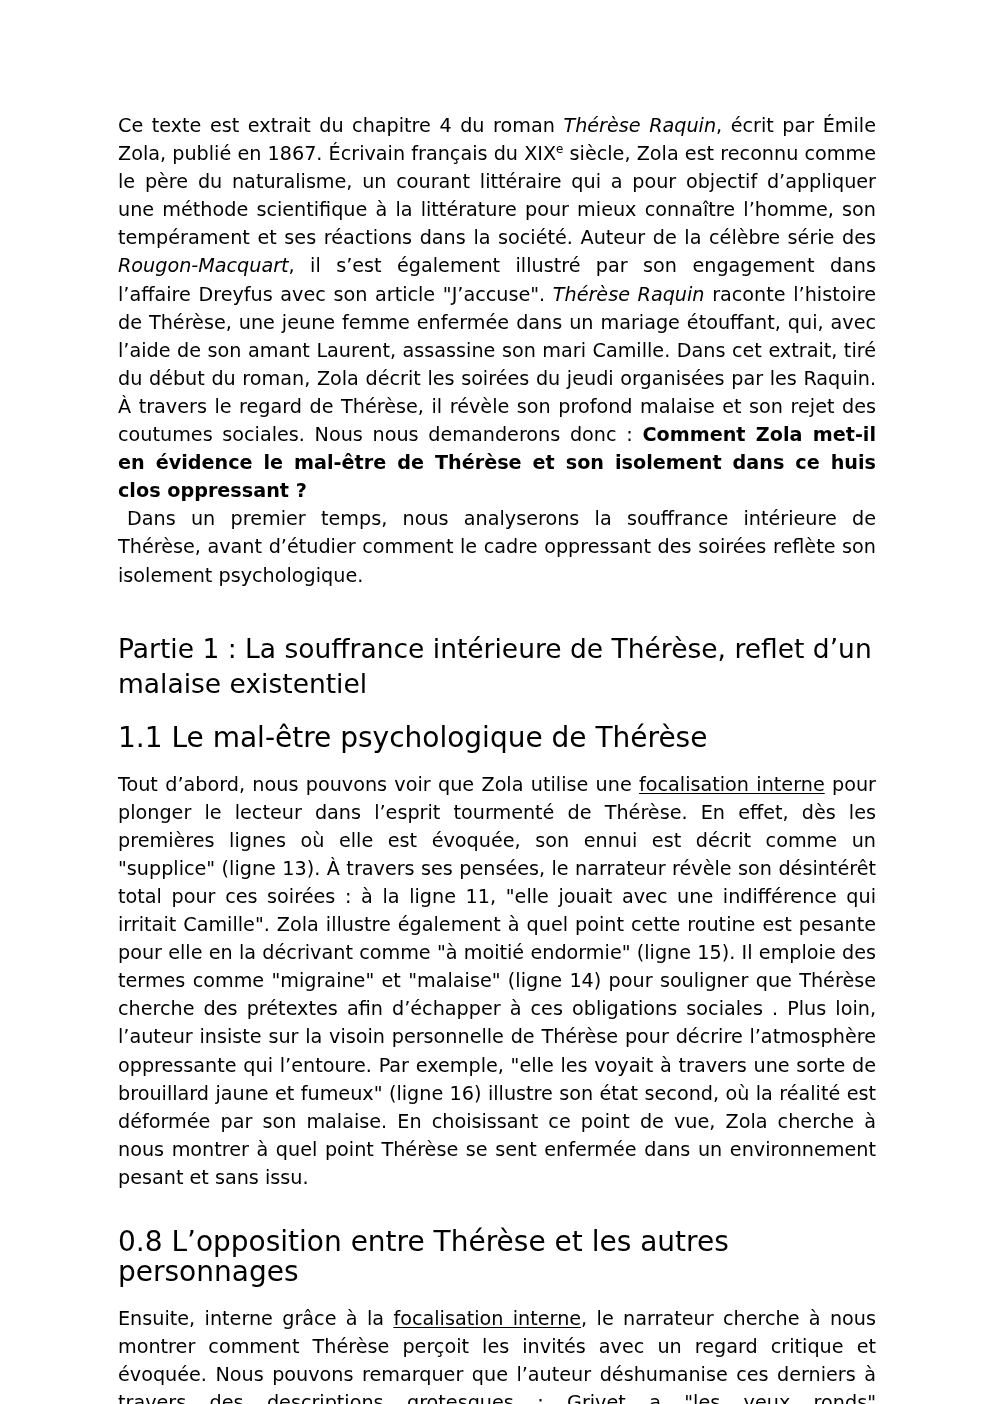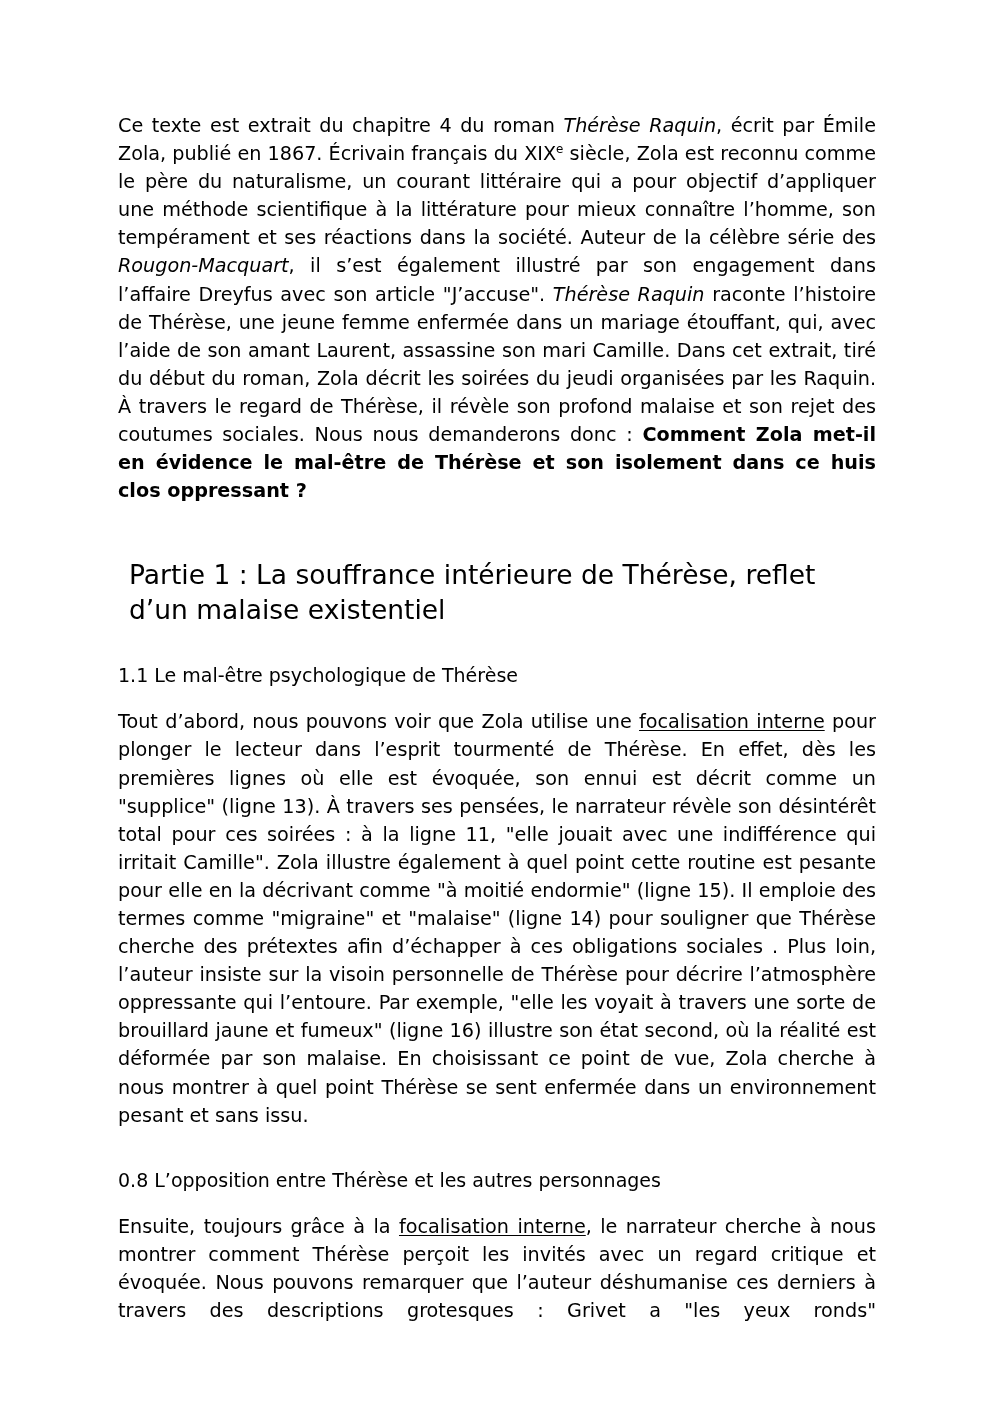--- a/index.html
+++ b/index.html
@@ -38,29 +38,29 @@
   }
   p.body-text.indented {
     text-indent: 9px;
   }
   
   p.body-text > span.just-filler {
     display: inline-block;
     width: 100%;
   }
   h2.part-heading {
-    margin: 11px;
+    margin: 0;
     font-size: 26.5px;
     line-height: 35px;
     font-weight: normal;
     text-align: left;
   }
   h3.sub-heading {
     margin: 0;
-    font-size: 19px;
+    font-size: 28px;
     line-height: 30px;
     font-weight: normal;
     text-align: left;
   }
   .sp-heading-top  { height: 41px; }
   .sp-heading-bot  { height: 22px; }
   .sp-sub-bot      { height: 18px; }
   .sp-before-sub2  { height: 35px; }
 
   b, strong { font-weight: bold; }
@@ -73,35 +73,36 @@
   }
 </style>
 </head>
 <body>
 
 <div class="page">
   <div class="content">
 
     <p class="body-text"><span>Ce texte est extrait du chapitre 4 du roman </span><i>Thérèse Raquin</i><span>, écrit par Émile Zola, publié en 1867. Écrivain français du XIX</span><sup class="ord">e</sup><span> siècle, Zola est reconnu comme le père du naturalisme, un courant littéraire qui a pour objectif d’appliquer une méthode scientifique à la littérature pour mieux connaître l’homme, son tempérament et ses réactions dans la société. Auteur de la célèbre série des </span><i>Rougon-Macquart</i><span>, il s’est également illustré par son engagement dans l’affaire Dreyfus avec son article "J’accuse". </span><i>Thérèse Raquin</i><span> raconte l’histoire de Thérèse, une jeune femme enfermée dans un mariage étouffant, qui, avec l’aide de son amant Laurent, assassine son mari Camille. Dans cet extrait, tiré du début du roman, Zola décrit les soirées du jeudi organisées par les Raquin. À travers le regard de Thérèse, il révèle son profond malaise et son rejet des coutumes sociales. Nous nous demanderons donc : </span><b>Comment Zola met-il en évidence le mal-être de Thérèse et son isolement dans ce huis clos oppressant ?</b></p>
 
+    <p class="body-text indented">Dans un premier temps, nous analyserons la souffrance intérieure de Thérèse, avant d’étudier comment le cadre oppressant des soirées reflète son isolement psychologique.</p>
 
     <div class="sp-heading-top"></div>
 
     <h2 class="part-heading">Partie 1 : La souffrance intérieure de Thérèse, reflet d’un malaise existentiel</h2>
 
     <div class="sp-heading-bot"></div>
 
     <h3 class="sub-heading">1.1 Le mal-être psychologique de Thérèse</h3>
 
     <div class="sp-sub-bot"></div>
 
     <p class="body-text"><span>Tout d’abord, nous pouvons voir que Zola utilise une </span><u class="ul">focalisation interne</u><span> pour plonger le lecteur dans l’esprit tourmenté de Thérèse. En effet, dès les premières lignes où elle est évoquée, son ennui est décrit comme un "supplice" (ligne 13). À travers ses pensées, le narrateur révèle son désintérêt total pour ces soirées : à la ligne 11, "elle jouait avec une indifférence qui irritait Camille". Zola illustre également à quel point cette routine est pesante pour elle en la décrivant comme "à moitié endormie" (ligne 15). Il emploie des termes comme "migraine" et "malaise" (ligne 14) pour souligner que Thérèse cherche des prétextes afin d’échapper à ces obligations sociales . Plus loin, l’auteur insiste sur la visoin personnelle de Thérèse pour décrire l’atmosphère oppressante qui l’entoure. Par exemple, "elle les voyait à travers une sorte de brouillard jaune et fumeux" (ligne 16) illustre son état second, où la réalité est déformée par son malaise. En choisissant ce point de vue, Zola cherche à nous montrer à quel point Thérèse se sent enfermée dans un environnement pesant et sans issu.</span></p>
 
     <div class="sp-before-sub2"></div>
 
     <h3 class="sub-heading">0.8 L’opposition entre Thérèse et les autres personnages</h3>
 
     <div class="sp-sub-bot"></div>
 
-    <p class="body-text"><span>Ensuite, toujours grâce à la </span><u class="ul">focalisation interne</u><span>, le narrateur cherche à nous montrer comment Thérèse perçoit les invités avec un regard critique et évoquée. Nous pouvons remarquer que l’auteur déshumanise ces derniers à travers des descriptions grotesques : Grivet a "les yeux ronds"</span><span class="just-filler"></span></p>
+    <p class="body-text"><span>Ensuite, interne grâce à la </span><u class="ul">focalisation interne</u><span>, le narrateur cherche à nous montrer comment Thérèse perçoit les invités avec un regard critique et évoquée. Nous pouvons remarquer que l’auteur déshumanise ces derniers à travers des descriptions grotesques : Grivet a "les yeux ronds"</span><span class="just-filler"></span></p>
 
   </div>
 </div>
 
 </body></html>

